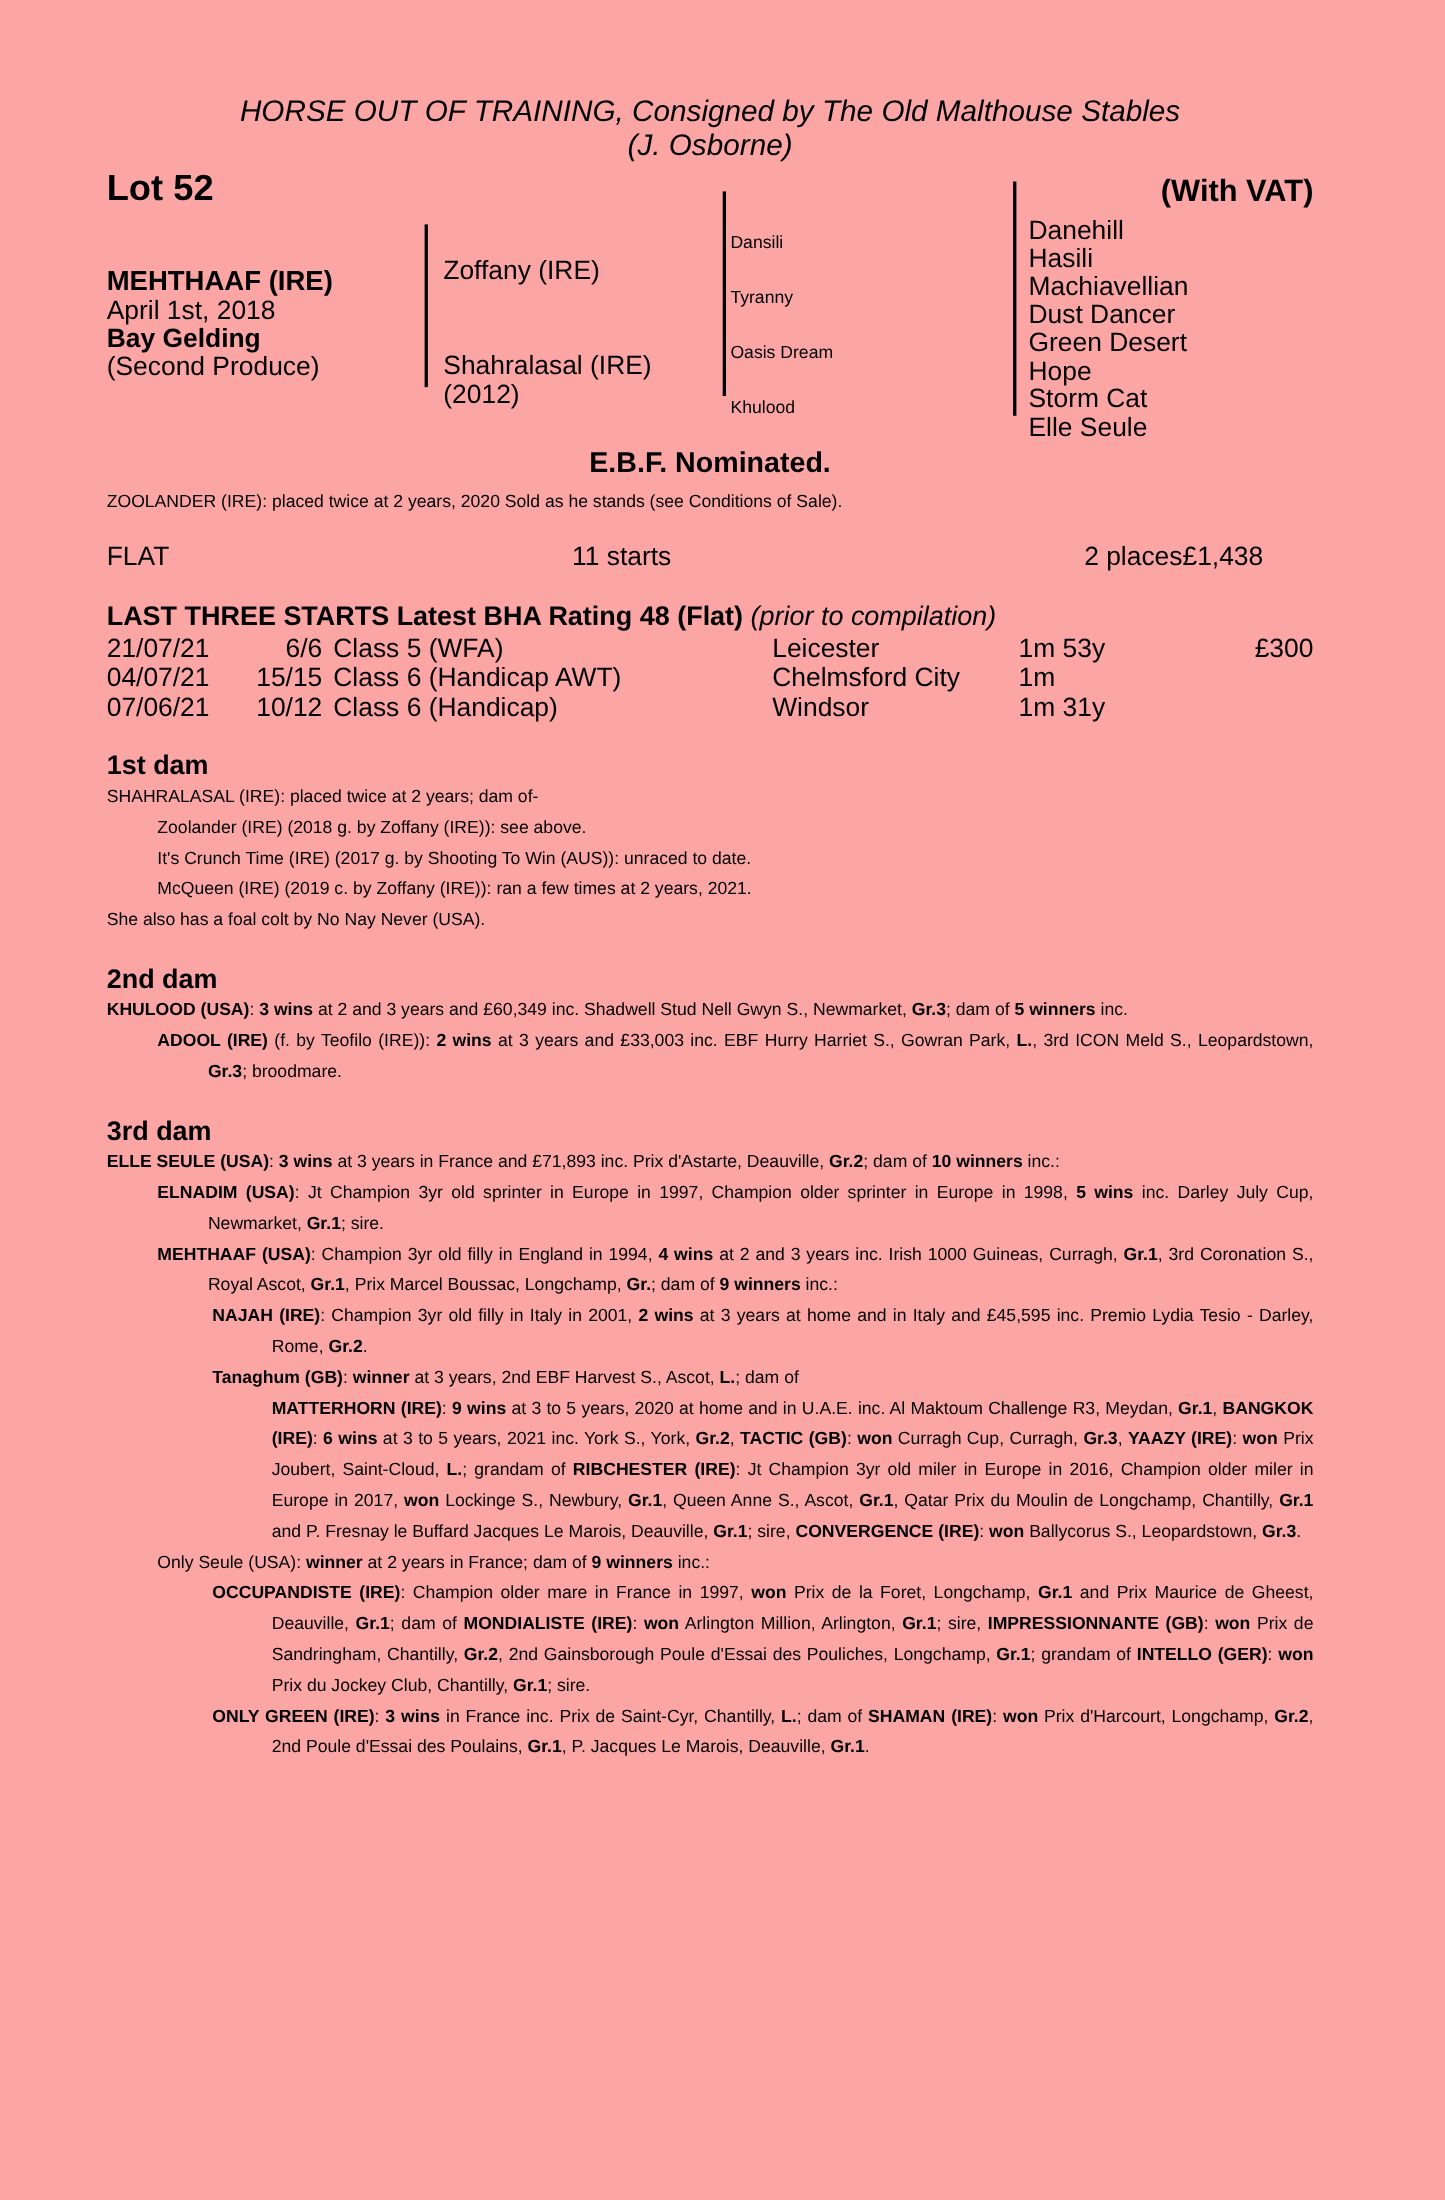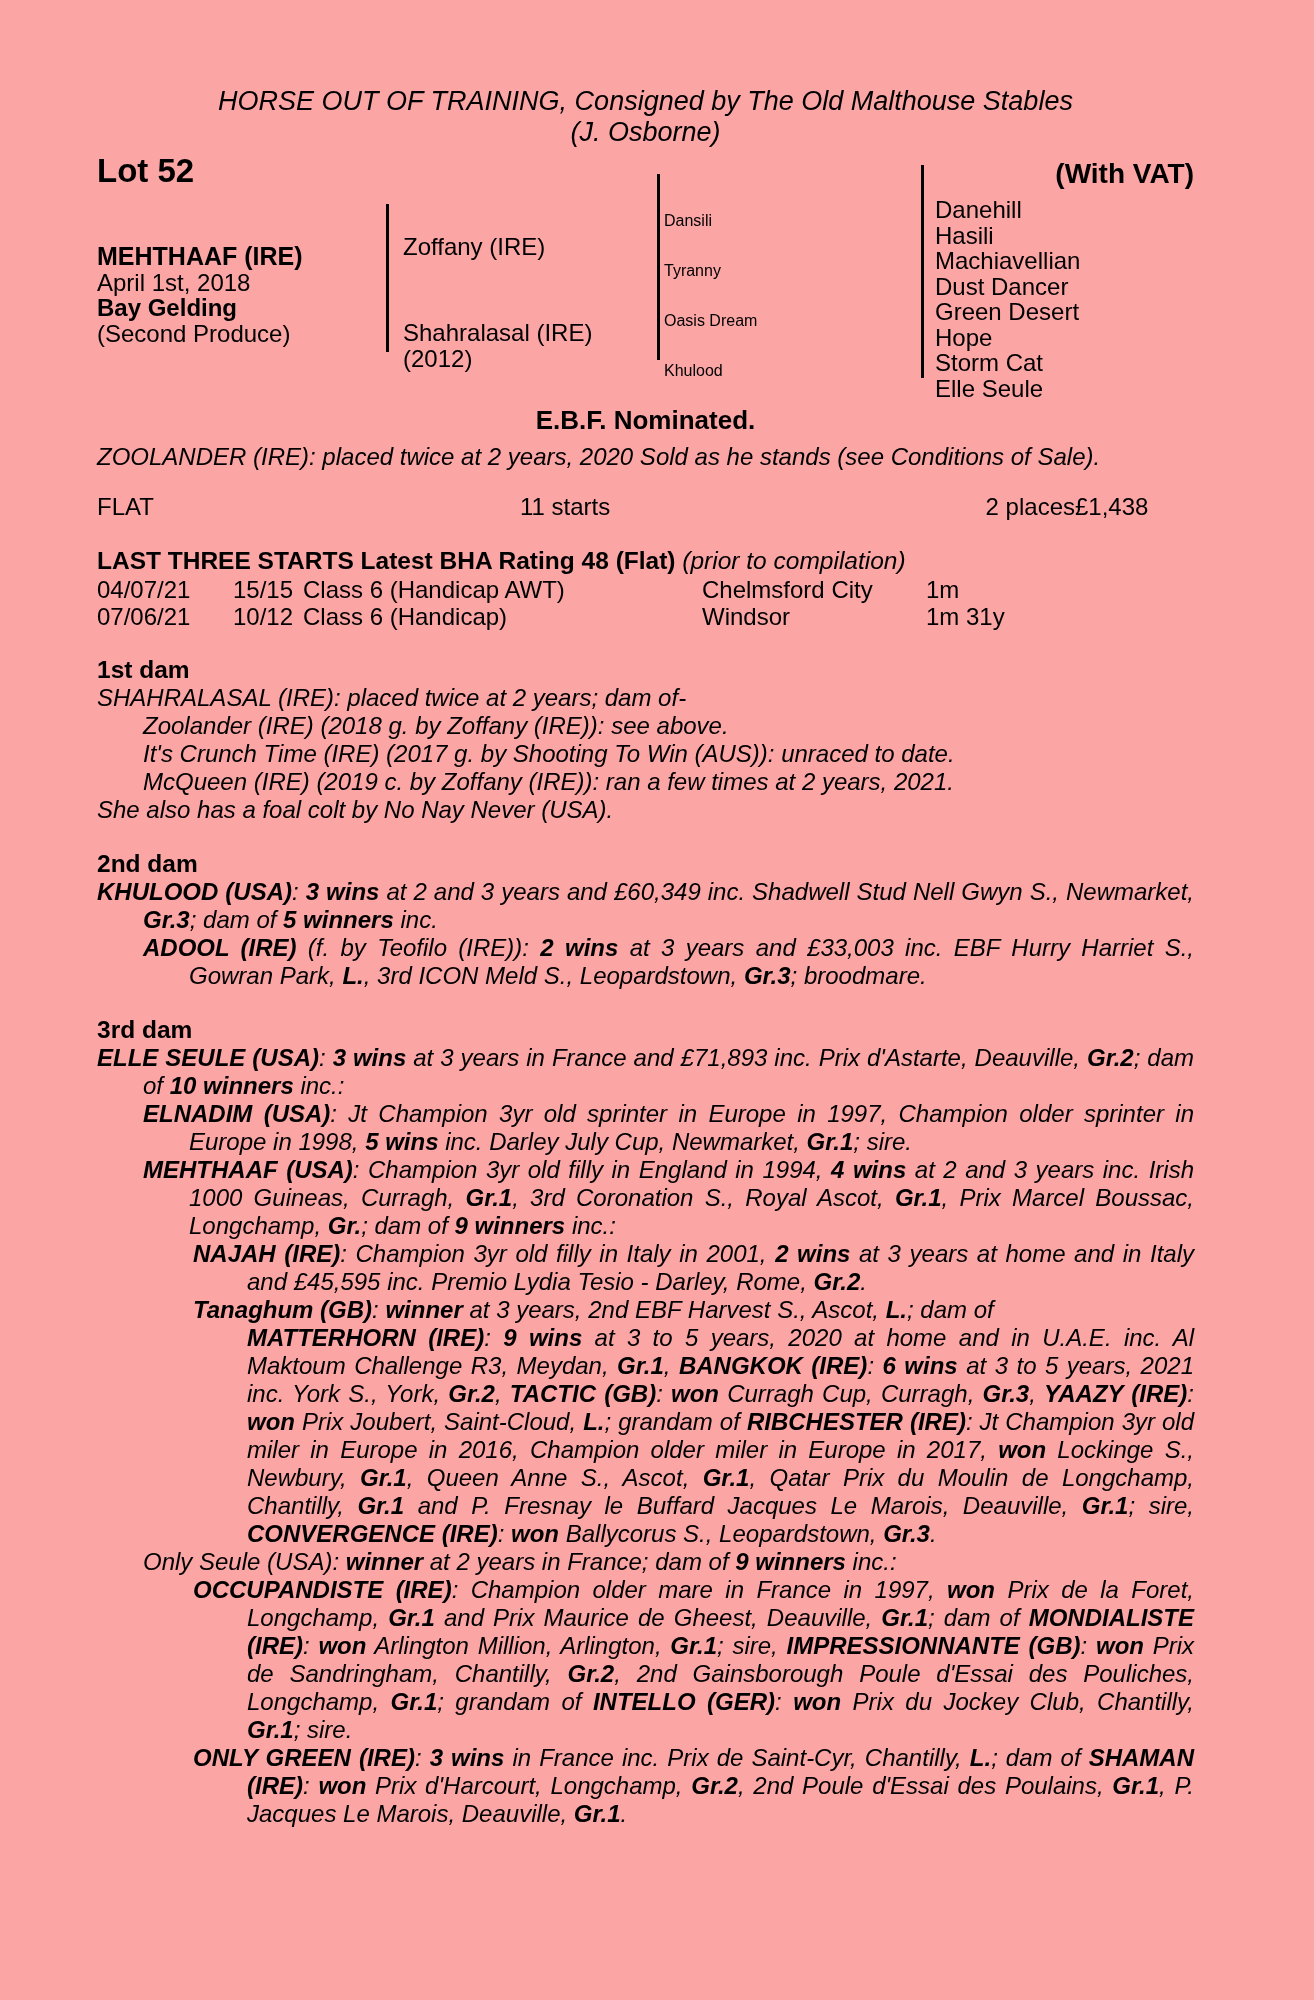--- a/index.html
+++ b/index.html
@@ -32,21 +32,21 @@
   .ped-col1 .horse-name{font-size:25px;font-weight:bold;}
   .sire-name{position:absolute;left:306px;top:81px;font-size:24px;}
   .dam-name{position:absolute;left:306px;top:168px;font-size:24px;line-height:25.5px;}
   .gen3{position:absolute;left:567px;top:44px;font-size:16px;}
   .gen3 .g3{height:50px;display:flex;align-items:center;}
   .gen4{position:absolute;left:838px;top:45px;font-size:24px;line-height:25.5px;}
 
   .ebf{text-align:center;font-weight:bold;font-size:26px;line-height:26px;margin-top:5px;}
 
   
-  .para{margin:0;font-size:24px;line-height:28px;text-align:justify;font-style:italic;}
+  .para{margin:0;font-size:16px;line-height:28px;text-align:justify;}
   .note{margin-top:10px;}
   .f0h1{padding-left:46px;text-indent:-46px;}
   .f1h2{padding-left:92px;text-indent:-46px;}
   .f2h3{padding-left:150px;text-indent:-54px;}
   .f3h3{padding-left:150px;text-indent:0;}
 
   
   .summary{display:grid;grid-template-columns:423px 420px 1fr;font-size:24px;line-height:28px;margin-top:22px;}
   .summary .last{display:flex;justify-content:center;}
 
@@ -126,20 +126,28 @@
     </div>
   </div>
 
   <div class="lts-head">
     <span class="t">LAST THREE STARTS Latest BHA Rating 48 (Flat)</span>
     <span class="i">(prior to compilation)</span>
   </div>
 
   <div class="races">
       <div class="race-row">
+        <div class="date">21/07/21</div>
+        <div class="pos">6/6</div>
+        <div class="race">Class 5 (WFA)</div>
+        <div class="course">Leicester</div>
+        <div class="distance">1m 53y</div>
+        <div class="prize">£300</div>
+      </div>
+      <div class="race-row">
         <div class="date">04/07/21</div>
         <div class="pos">15/15</div>
         <div class="race">Class 6 (Handicap AWT)</div>
         <div class="course">Chelmsford City</div>
         <div class="distance">1m</div>
         <div class="prize"></div>
       </div>
       <div class="race-row">
         <div class="date">07/06/21</div>
         <div class="pos">10/12</div>

